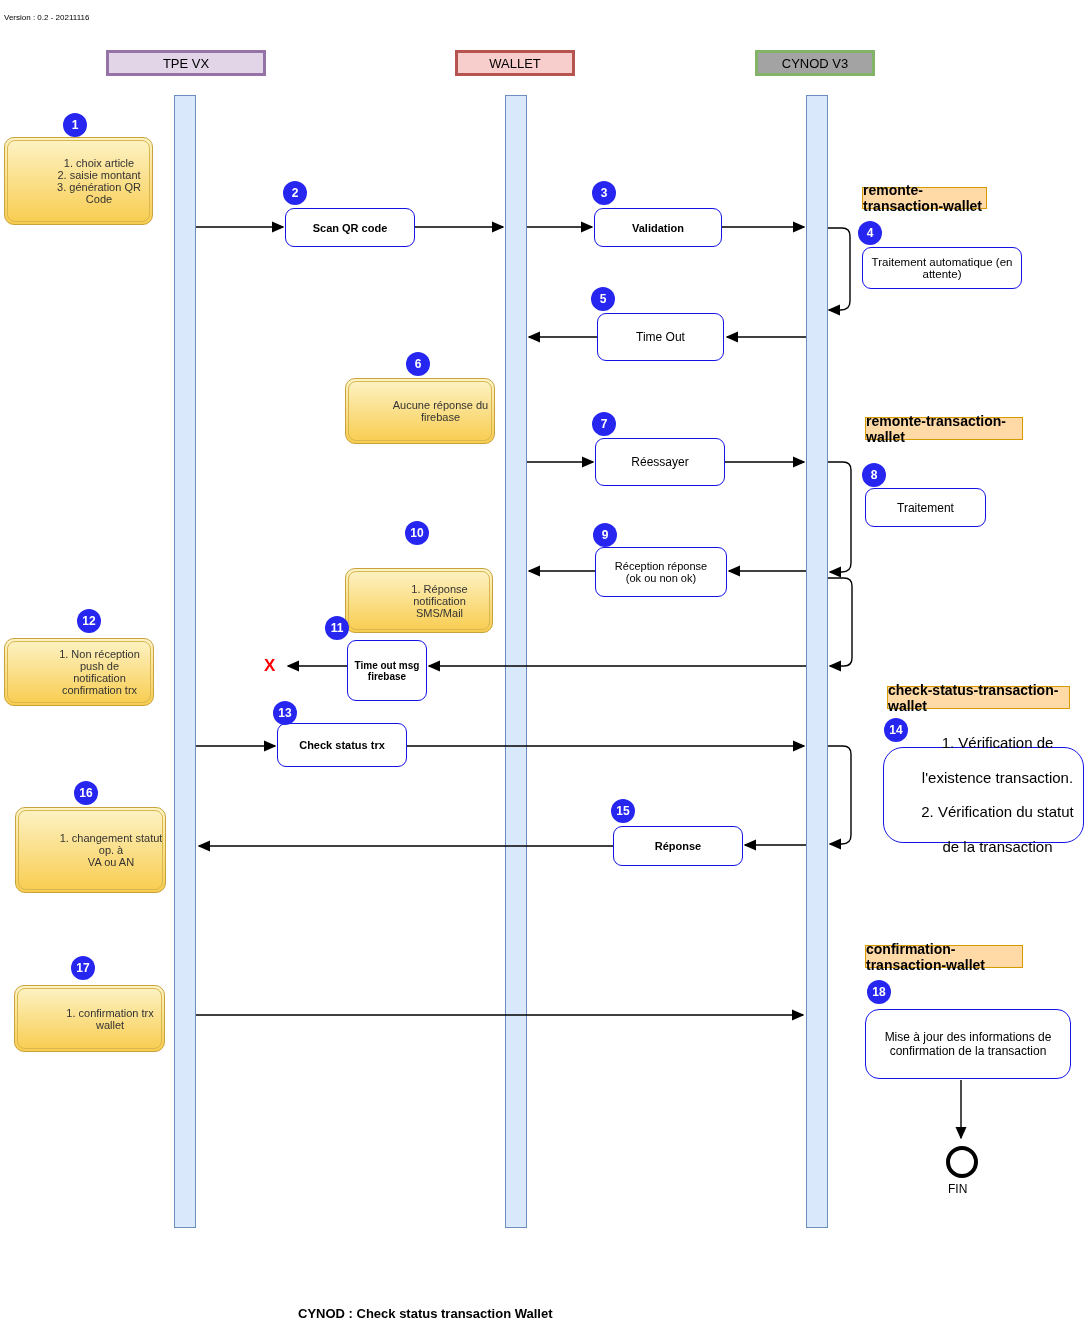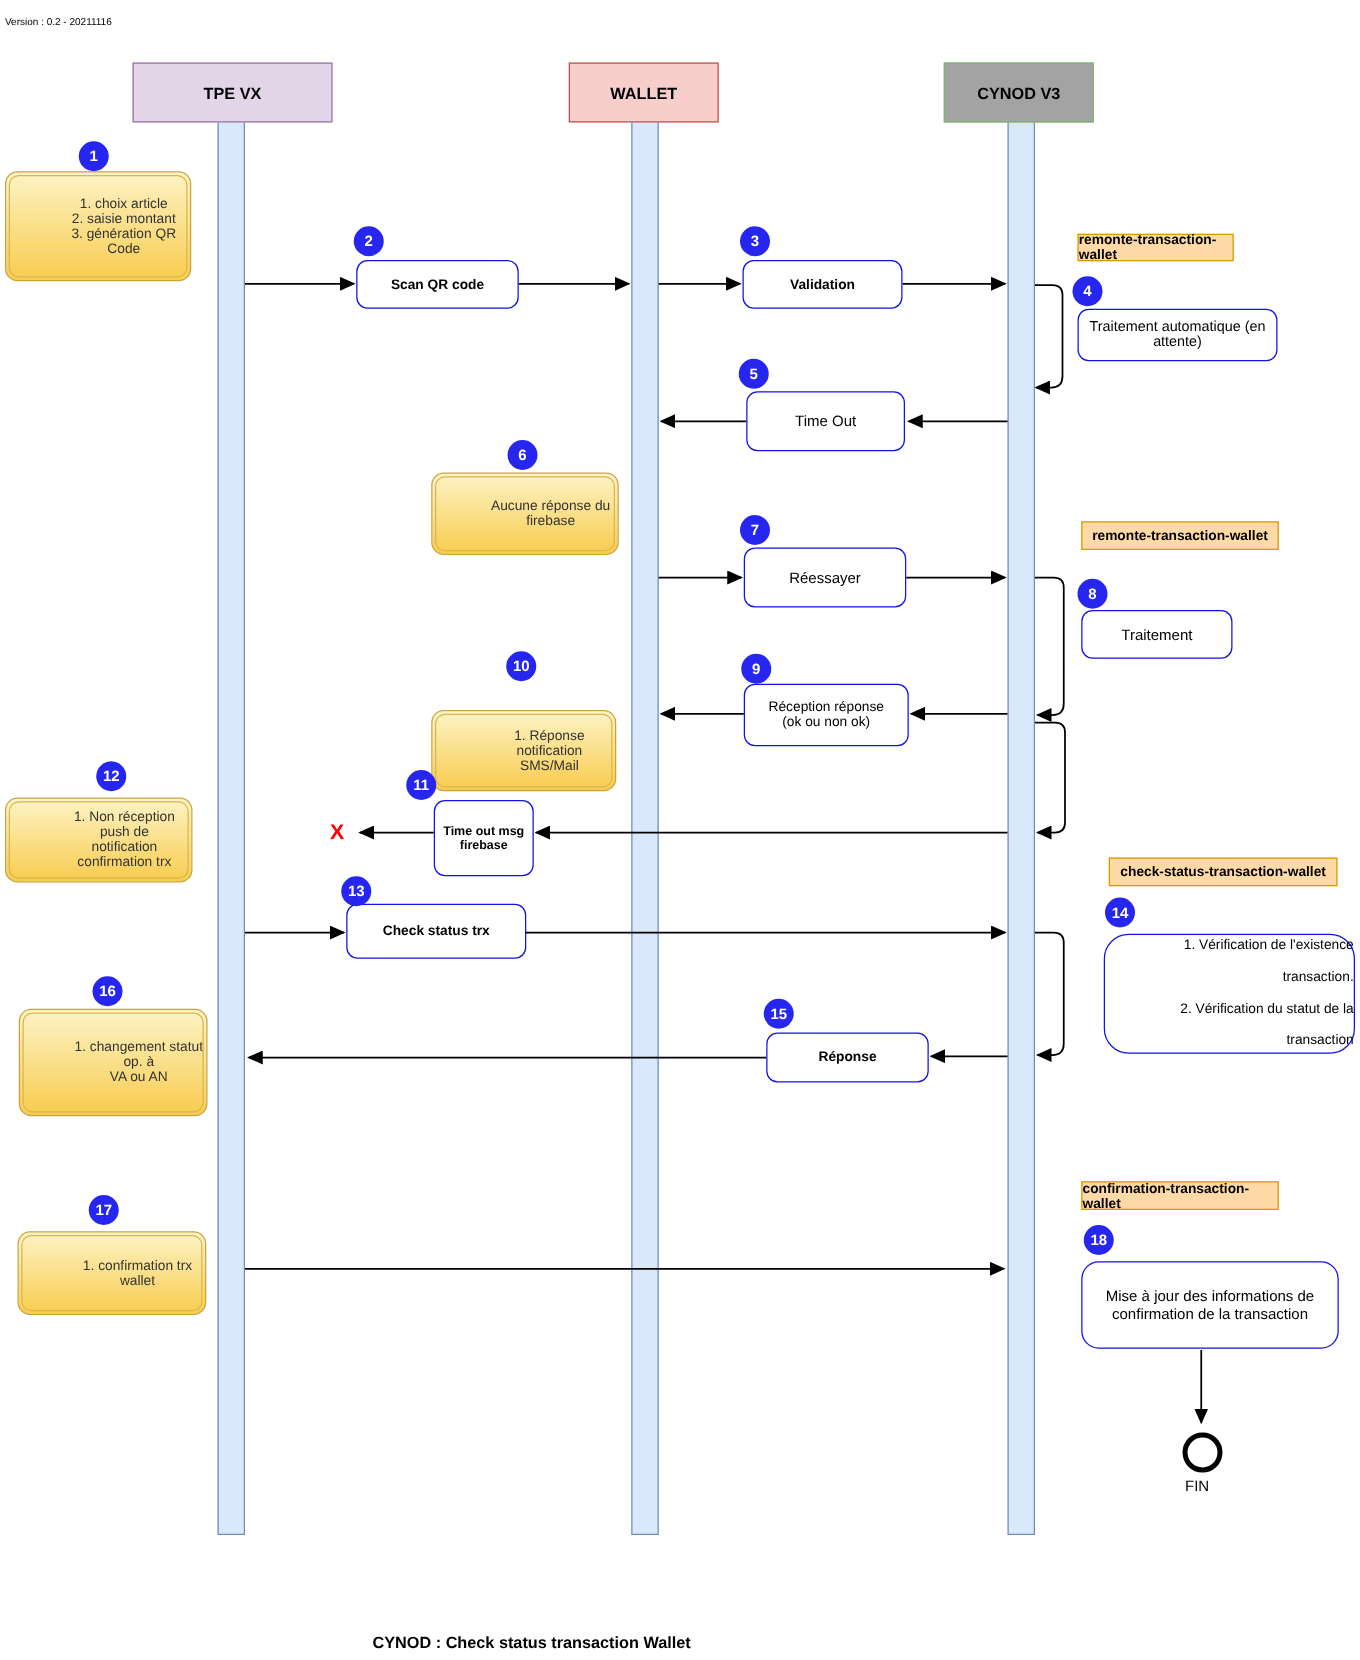--- a/index.html
+++ b/index.html
@@ -1,40 +1,40 @@
 <!DOCTYPE html>
 <html><head>
 <meta charset="utf-8">
 <style>
   html,body{margin:0;padding:0;background:#ffffff;}
   body{font-family:"Liberation Sans",sans-serif;color:#000;}
   .canvas{position:relative;width:1088px;height:1328px;background:#fff;overflow:hidden;}
   .version{position:absolute;left:4px;top:13px;font-size:8px;}
-  .actor{position:absolute;top:50px;height:48px;box-sizing:border-box;display:flex;align-items:center;justify-content:center;
-         font-weight:bold;font-size:13px;border:1px solid #c2410c;z-index:3;}
+  .actor{position:absolute;top:50px;height:26px;box-sizing:border-box;display:flex;align-items:center;justify-content:center;
+         font-weight:normal;font-size:13px;border:3px solid #c2410c;z-index:3;}
   .actor-tpe{left:106px;width:160px;background:#e1d5e7;border-color:#9673a6;}
   .actor-wallet{left:455px;width:120px;background:#f8cecc;border-color:#b85450;}
   .actor-cynod{left:755px;width:120px;background:#a3a3a3;border-color:#82b366;}
   .lifeline{position:absolute;top:95px;height:1133px;width:22px;background:#dae8fc;border:1px solid #6c8ebf;box-sizing:border-box;z-index:1;}
   .ll-tpe{left:174px;} .ll-wallet{left:505px;} .ll-cynod{left:806px;}
   svg.connectors{position:absolute;left:0;top:0;z-index:2;pointer-events:none;}
   .badge{position:absolute;width:24px;height:24px;border-radius:50%;background:#2626f0;color:#fff;font-size:12px;font-weight:bold;
          display:flex;align-items:center;justify-content:center;z-index:6;}
   .note{position:absolute;background:linear-gradient(180deg,#fdf3c6 0%,#f8cc4e 100%);border:1px solid #c9a23b;border-radius:10px;
         display:flex;align-items:center;justify-content:center;text-align:center;font-size:11px;color:#333;
         white-space:pre-line;z-index:4;box-sizing:border-box;padding-left:41px;}
   .note::before{content:"";position:absolute;inset:2px;border:1px solid #d8b74f;border-radius:8px;pointer-events:none;}
   .action{position:absolute;background:#fff;border:1px solid #1313e6;border-radius:9px;display:flex;align-items:center;justify-content:center;
           text-align:center;font-size:12px;color:#000;white-space:pre-line;z-index:4;box-sizing:border-box;}
   .action.bold{font-weight:bold;font-size:11px;}
   .action.small{font-size:10px;font-weight:bold;}
-  .action.list{font-size:11px;line-height:2.3;text-align:right;justify-content:flex-start;padding:0 0 0 28px;border-radius:20px;}
+  .action.list{font-size:15px;line-height:2.3;text-align:center;justify-content:flex-start;padding:0 0 0 28px;border-radius:20px;}
   .action.big{border-radius:14px;font-size:12px;}
   .queue{position:absolute;background:#ffd9a6;border:1px solid #d79b00;box-sizing:border-box;display:flex;align-items:center;justify-content:center;
-         font-size:11px;font-weight:bold;z-index:4;}
+         font-size:14px;font-weight:bold;z-index:4;}
   .xmark{position:absolute;left:264px;top:656px;color:#ff0000;font-weight:800;font-size:17px;z-index:6;}
   .fin-circle{position:absolute;left:946px;top:1146px;width:24px;height:24px;border:4px solid #000;border-radius:50%;z-index:4;background:#fff;}
   .fin-label{position:absolute;left:948px;top:1182px;font-size:12px;z-index:4;}
   .caption{position:absolute;left:298px;top:1306px;font-size:13px;font-weight:bold;}
 </style>
 </head>
 <body>
 
 <div class="canvas">
 
@@ -102,21 +102,21 @@
   <div class="action bold" style="left:594px;top:208px;width:128px;height:39px;">Validation</div>
   <div class="action" style="left:862px;top:247px;width:160px;height:42px;font-size:11.5px;">Traitement automatique (en
 attente)</div>
   <div class="action" style="left:597px;top:313px;width:127px;height:48px;">Time Out</div>
   <div class="action" style="left:595px;top:438px;width:130px;height:48px;">Réessayer</div>
   <div class="action" style="left:865px;top:488px;width:121px;height:39px;">Traitement</div>
   <div class="action" style="left:595px;top:547px;width:132px;height:50px;font-size:11px;">Réception réponse
 (ok ou non ok)</div>
   <div class="action small" style="left:347px;top:640px;width:80px;height:61px;">Time out msg
 firebase</div>
-  <div class="action bold" style="left:277px;top:723px;width:144px;height:44px;">Check status trx</div>
+  <div class="action bold" style="left:277px;top:723px;width:130px;height:44px;">Check status trx</div>
   <div class="action list" style="left:883px;top:747px;width:201px;height:96px;">1. Vérification de l'existence transaction.
 2. Vérification du statut de la transaction</div>
   <div class="action bold" style="left:613px;top:826px;width:130px;height:40px;">Réponse</div>
   <div class="action big" style="left:865px;top:1009px;width:206px;height:70px;">Mise à jour des informations de
 confirmation de la transaction</div>
 
   <div class="badge" style="left:63px;top:113px;">1</div>
   <div class="badge" style="left:283px;top:181px;">2</div>
   <div class="badge" style="left:592px;top:181px;">3</div>
   <div class="badge" style="left:858px;top:221px;">4</div>

